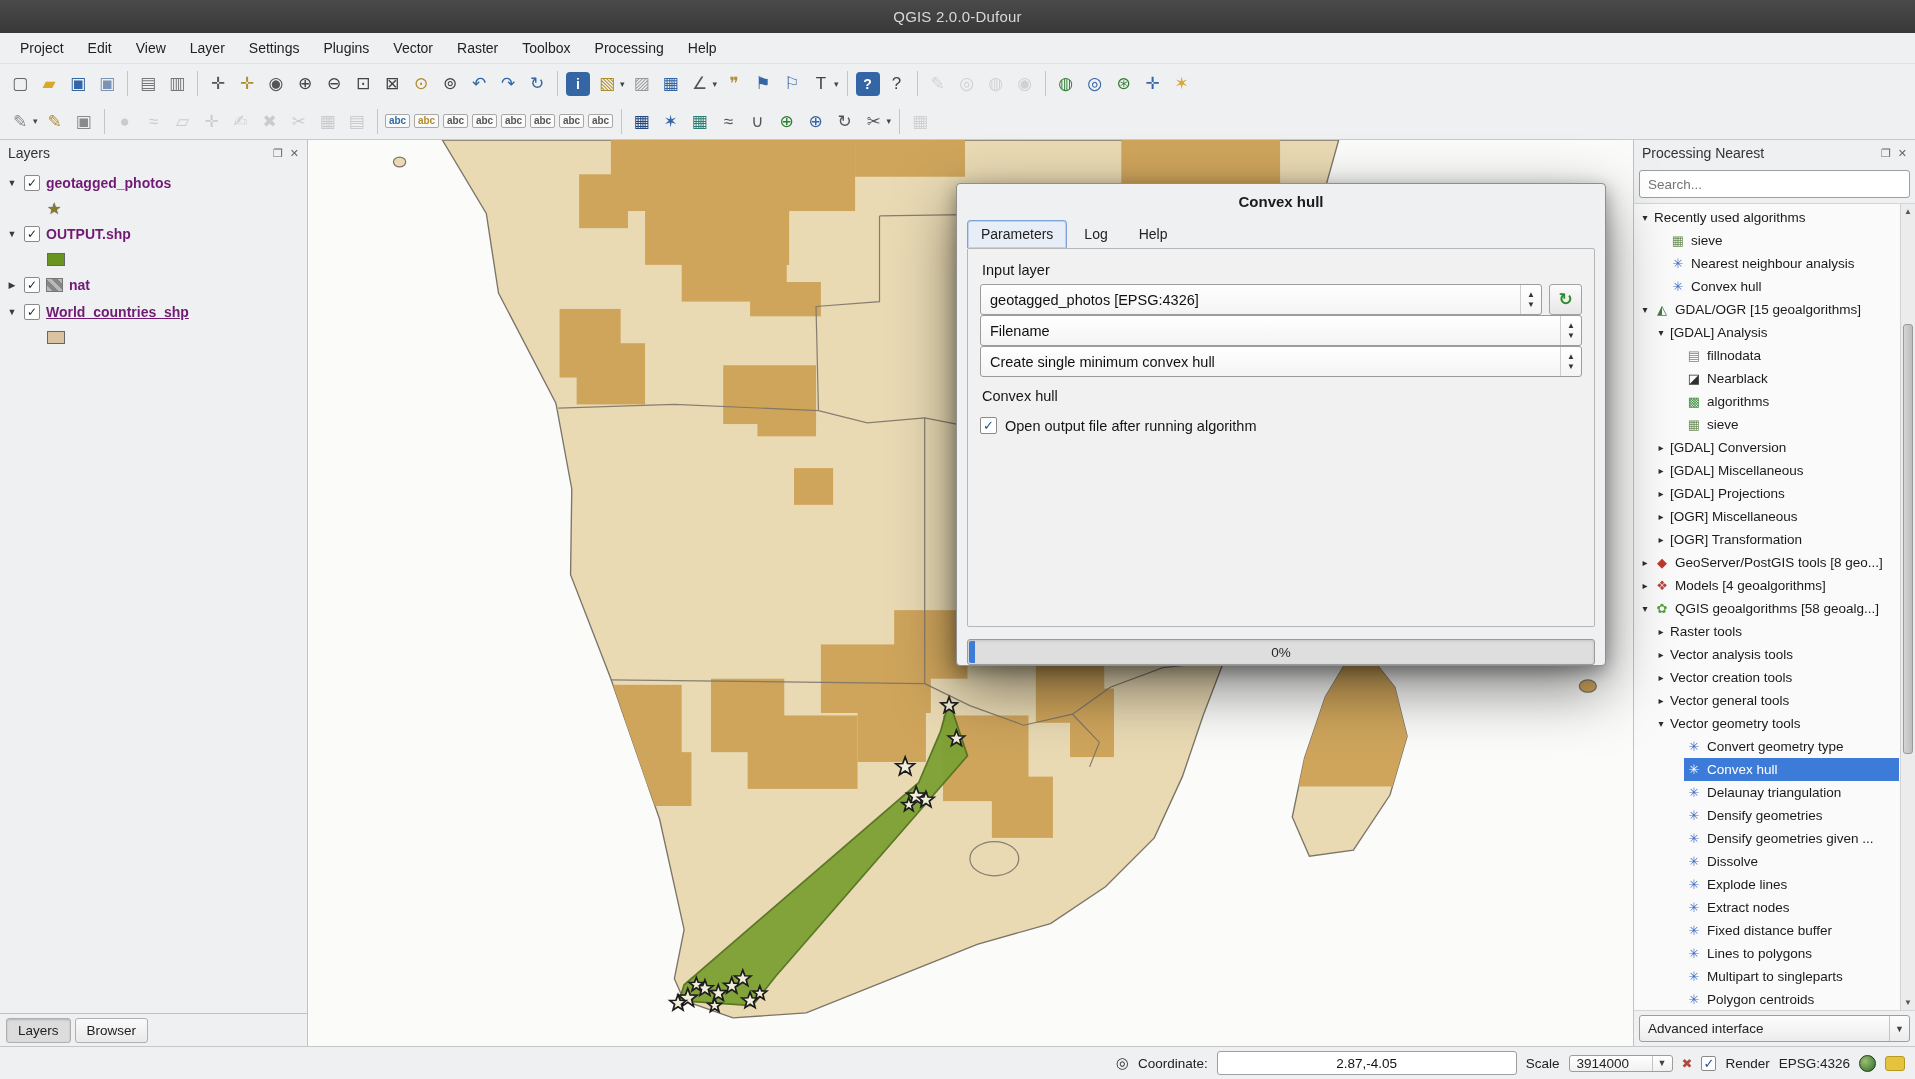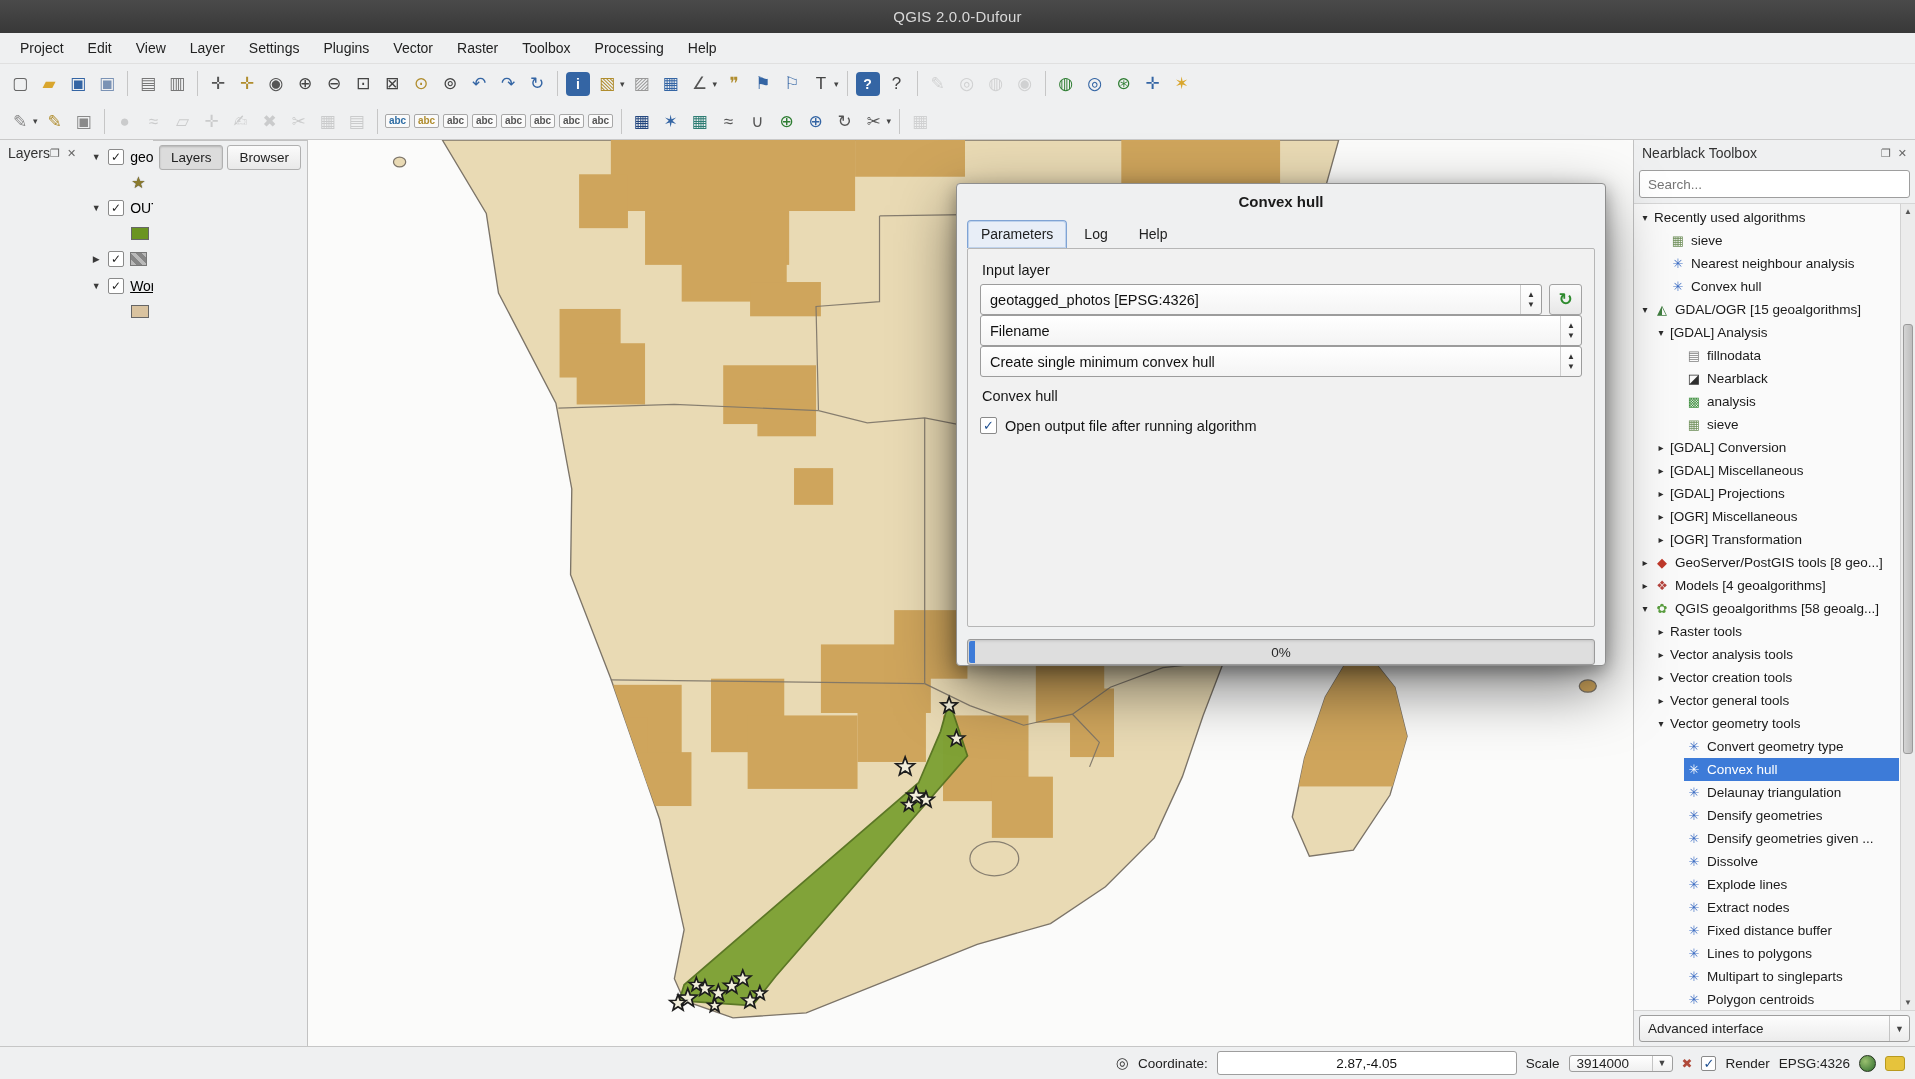--- a/index.html
+++ b/index.html
@@ -16,29 +16,29 @@
 .tb-btn{width:28px;height:28px;border-radius:3px;display:flex;align-items:center;justify-content:center;flex:none}
 .tb-glyph{font-size:17px;line-height:1}
 .tb-text .tb-glyph{font-size:10px;font-weight:bold;border:1px solid #a8a8a8;border-radius:2px;padding:1px 3px;background:#fafafa}
 .tb-chip{background:var(--accent-blue);border-radius:4px;width:24px;height:24px;margin:2px}
 .tb-chip .tb-glyph{color:#fff!important;font-weight:bold;font-size:14px}
 .tb-disabled{opacity:.35}
 .tb-dd{font-size:9px;color:#444;margin:0 2px 0 -2px;flex:none}
 .tb-sep{width:1px;height:25px;background:#c6c6c6;margin:0 5px;flex:none}
 
 
-#left-panel{position:absolute;left:0;top:140px;width:308px;height:906px;background:#eff0f1;border-right:1px solid #c2c2c2;display:flex;flex-direction:row}
+#left-panel{position:absolute;left:0;top:140px;width:308px;height:906px;background:#eff0f1;border-right:1px solid #c2c2c2;display:flex;flex-direction:column}
 .panel-header{height:26px;display:flex;align-items:center;padding:0 8px;font-size:14px;color:#333;flex:none}
 .ph-icons{margin-left:auto;display:flex;gap:7px;color:#666;font-size:11px}
 #layers-list{flex:1;overflow:hidden;padding-top:3px}
 .layer-row{display:flex;align-items:center;height:27px;gap:6px;padding-left:6px}
 .l-arrow{width:12px;font-size:9px;color:#3a3a3a;text-align:center;flex:none}
 .l-check{width:16px;height:16px;background:#fff;border:1px solid #8a8a8a;border-radius:2px;font-size:12px;line-height:14px;text-align:center;color:#1d1d1d;flex:none}
 .l-raster{width:17px;height:14px;border:1px solid #777;flex:none;background:repeating-linear-gradient(45deg,#b9b9b9 0 4px,#868686 4px 8px)}
-.l-label{font-size:14px;font-weight:normal;color:#000000;white-space:nowrap}
+.l-label{font-size:14px;font-weight:bold;color:#701a75;white-space:nowrap}
 .l-label.u{text-decoration:underline}
 .legend-row{height:24px;display:flex;align-items:center;padding-left:47px}
 .leg-star{color:#8a7a2e;font-size:16px;text-shadow:0 0 1px #333}
 .leg-swatch{width:18px;height:13px;border:1px solid #666}
 .left-tabs{flex:none;height:33px;border-top:1px solid #c2c2c2;display:flex;align-items:center;gap:4px;padding:0 6px}
 .ltab{padding:4px 11px;font-size:13.5px;border:1px solid #b0b0b0;border-radius:3px;background:linear-gradient(#fbfbfb,#e9e9e9);color:#222}
 .ltab.active{background:#dcdcdc;box-shadow:inset 0 1px 2px rgba(0,0,0,.18)}
 
 
 #map{position:absolute;left:308px;top:140px;width:1325px;height:906px;background:var(--map-ocean);overflow:hidden}
@@ -463,21 +463,21 @@
         <use href="#star5" transform="translate(318,690) scale(6)" stroke-width="0.233"></use>
         <use href="#star5" transform="translate(303,705) scale(7)" stroke-width="0.200"></use>
         <use href="#star5" transform="translate(370,697) scale(6)" stroke-width="0.233"></use>
       </g>
   </svg>
 
 </div>
 
 <div id="right-panel">
   <div class="panel-header">
-    <span>Nearblack Toolbox</span>
+    <span>Processing Nearest</span>
     <span class="ph-icons">
       <span>❐</span>
       <span>✕</span>
     </span>
   </div>
   <input class="search-box" placeholder="Search..." style="">
   <div id="toolbox-tree">
     <div class="vscroll">
       <div class="vs-arrow">▲</div>
       <div class="vs-thumb"></div>
@@ -534,21 +534,21 @@
         <span class="tarrow"></span>
         <span class="trowc">
           <span class="ticon" style="color: rgb(47, 47, 47);">◪</span>
           <span class="tlabel">Nearblack</span>
         </span>
       </div>
       <div class="trow" style="padding-left: 36px;">
         <span class="tarrow"></span>
         <span class="trowc">
           <span class="ticon" style="color: rgb(63, 143, 63);">▩</span>
-          <span class="tlabel">analysis</span>
+          <span class="tlabel">algorithms</span>
         </span>
       </div>
       <div class="trow" style="padding-left: 36px;">
         <span class="tarrow"></span>
         <span class="trowc">
           <span class="ticon" style="color: rgb(111, 143, 90);">▦</span>
           <span class="tlabel">sieve</span>
         </span>
       </div>
       <div class="trow" style="padding-left: 20px;">

